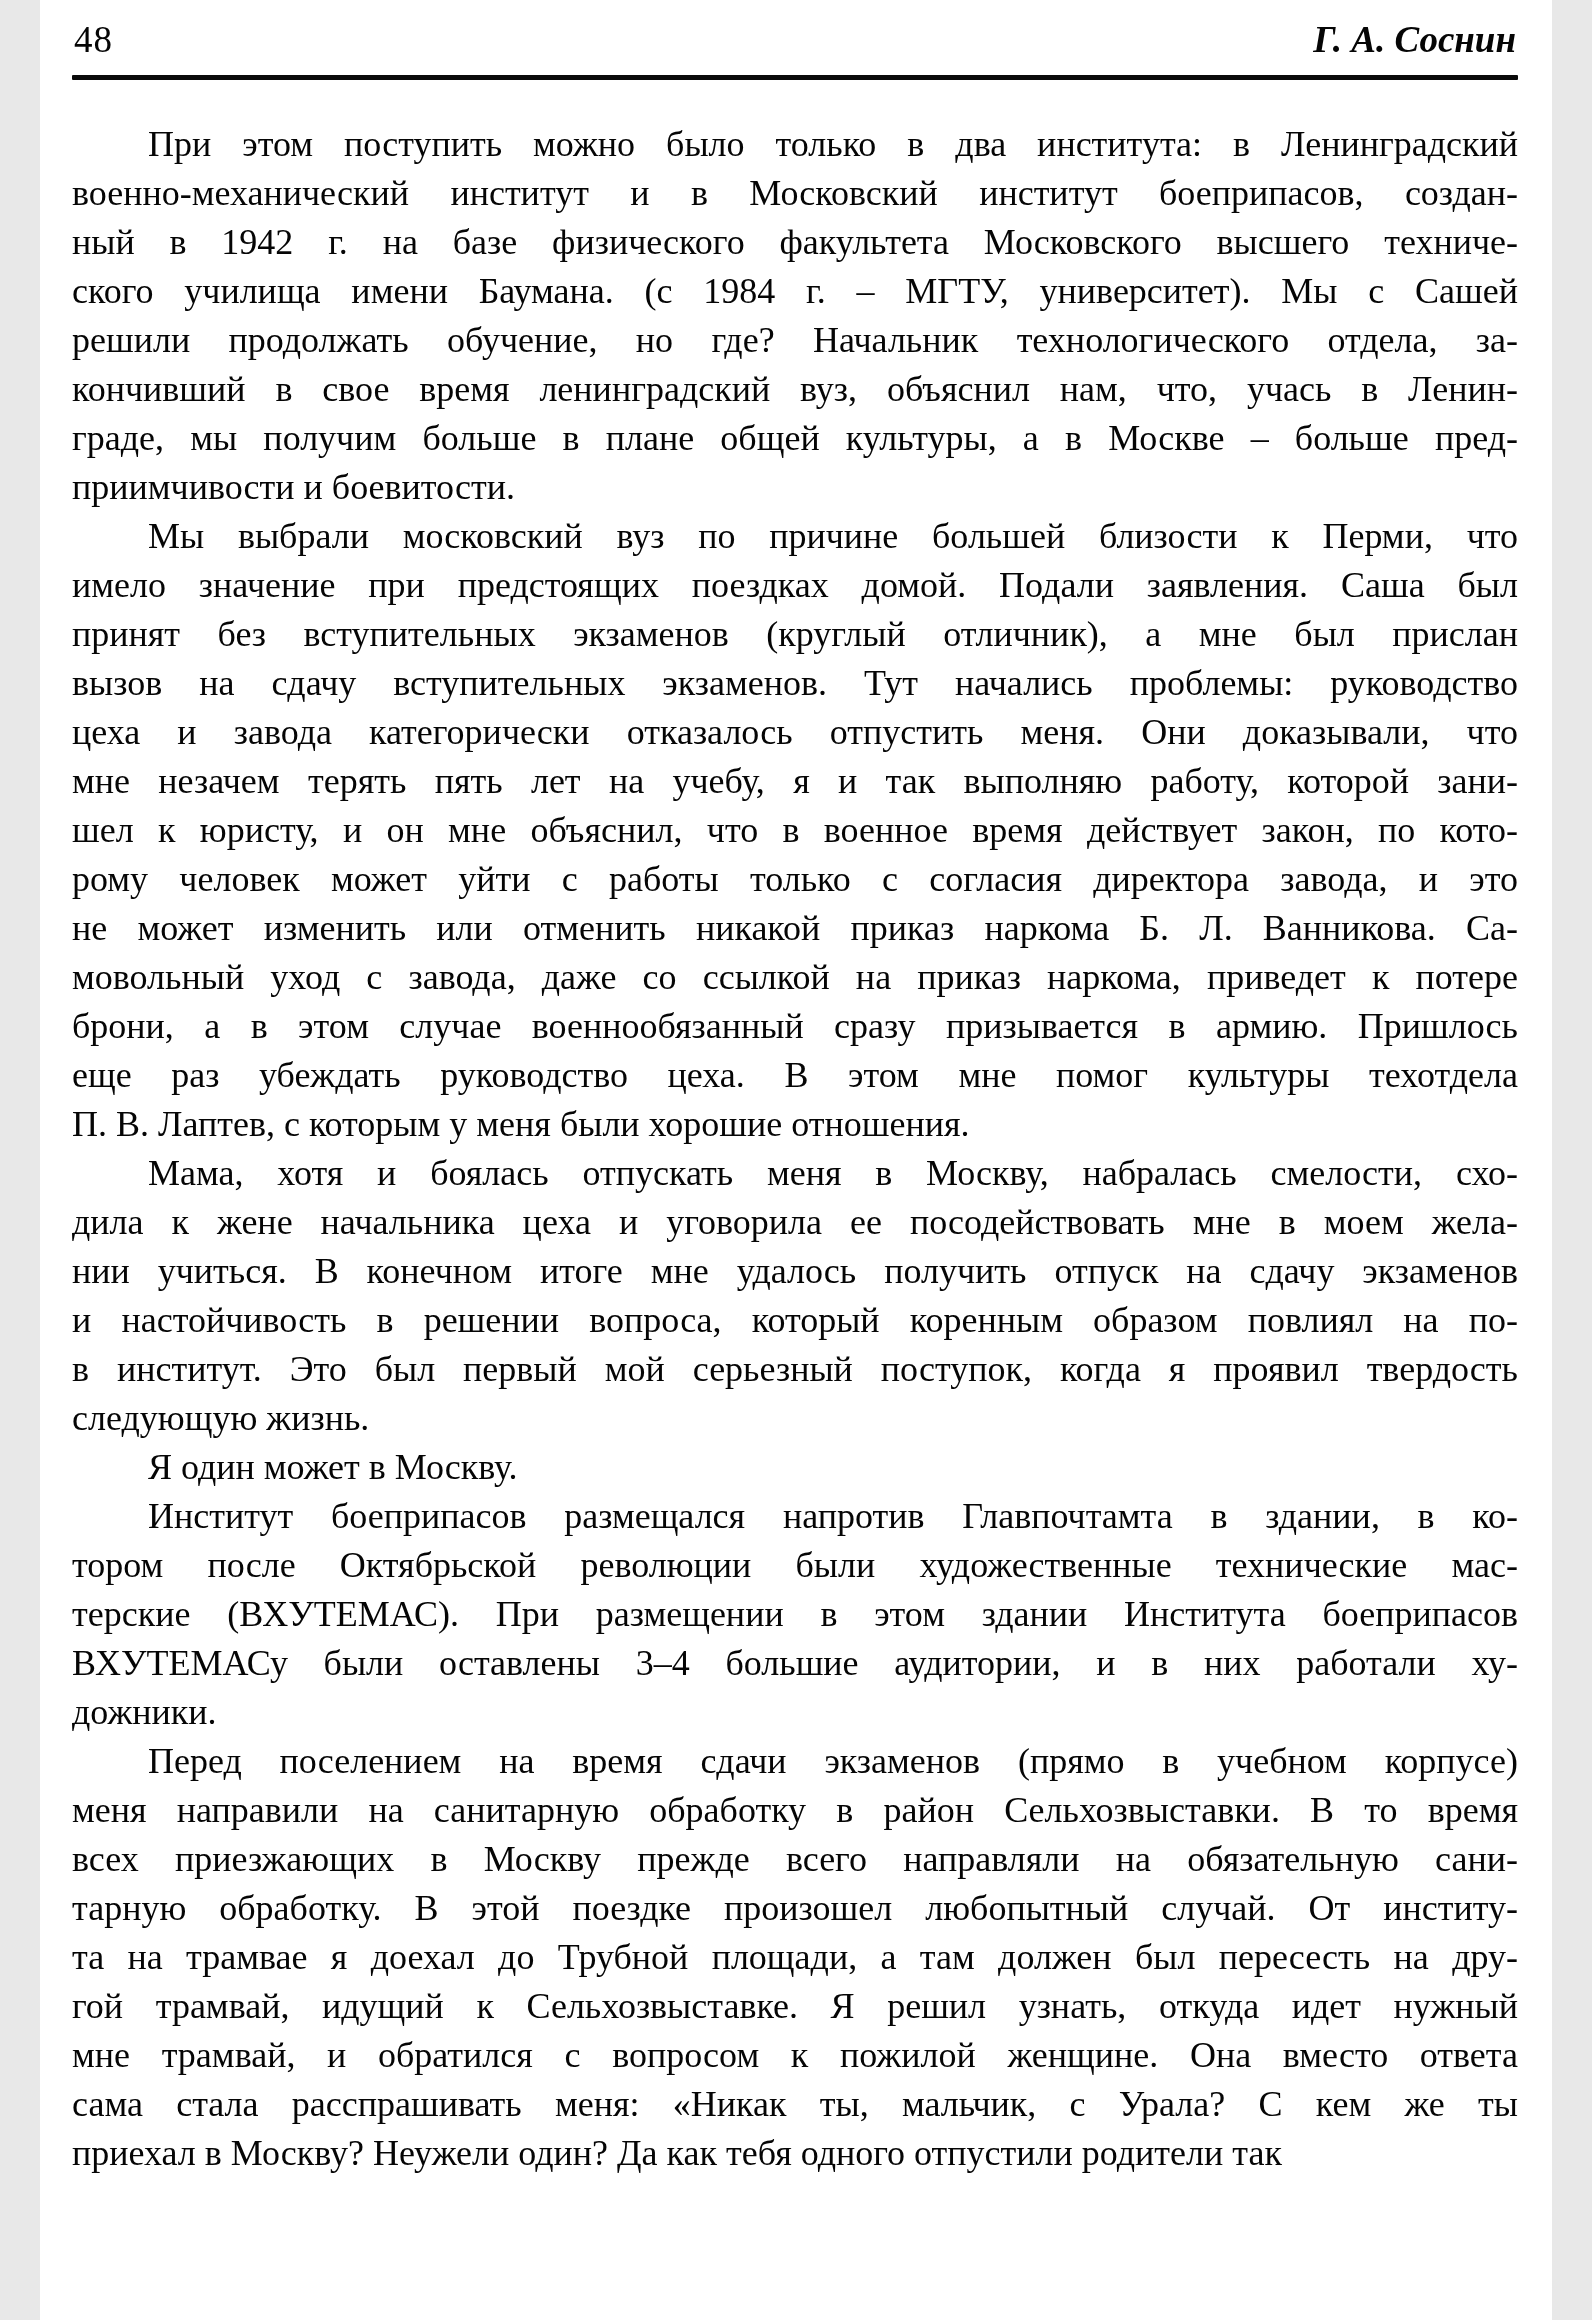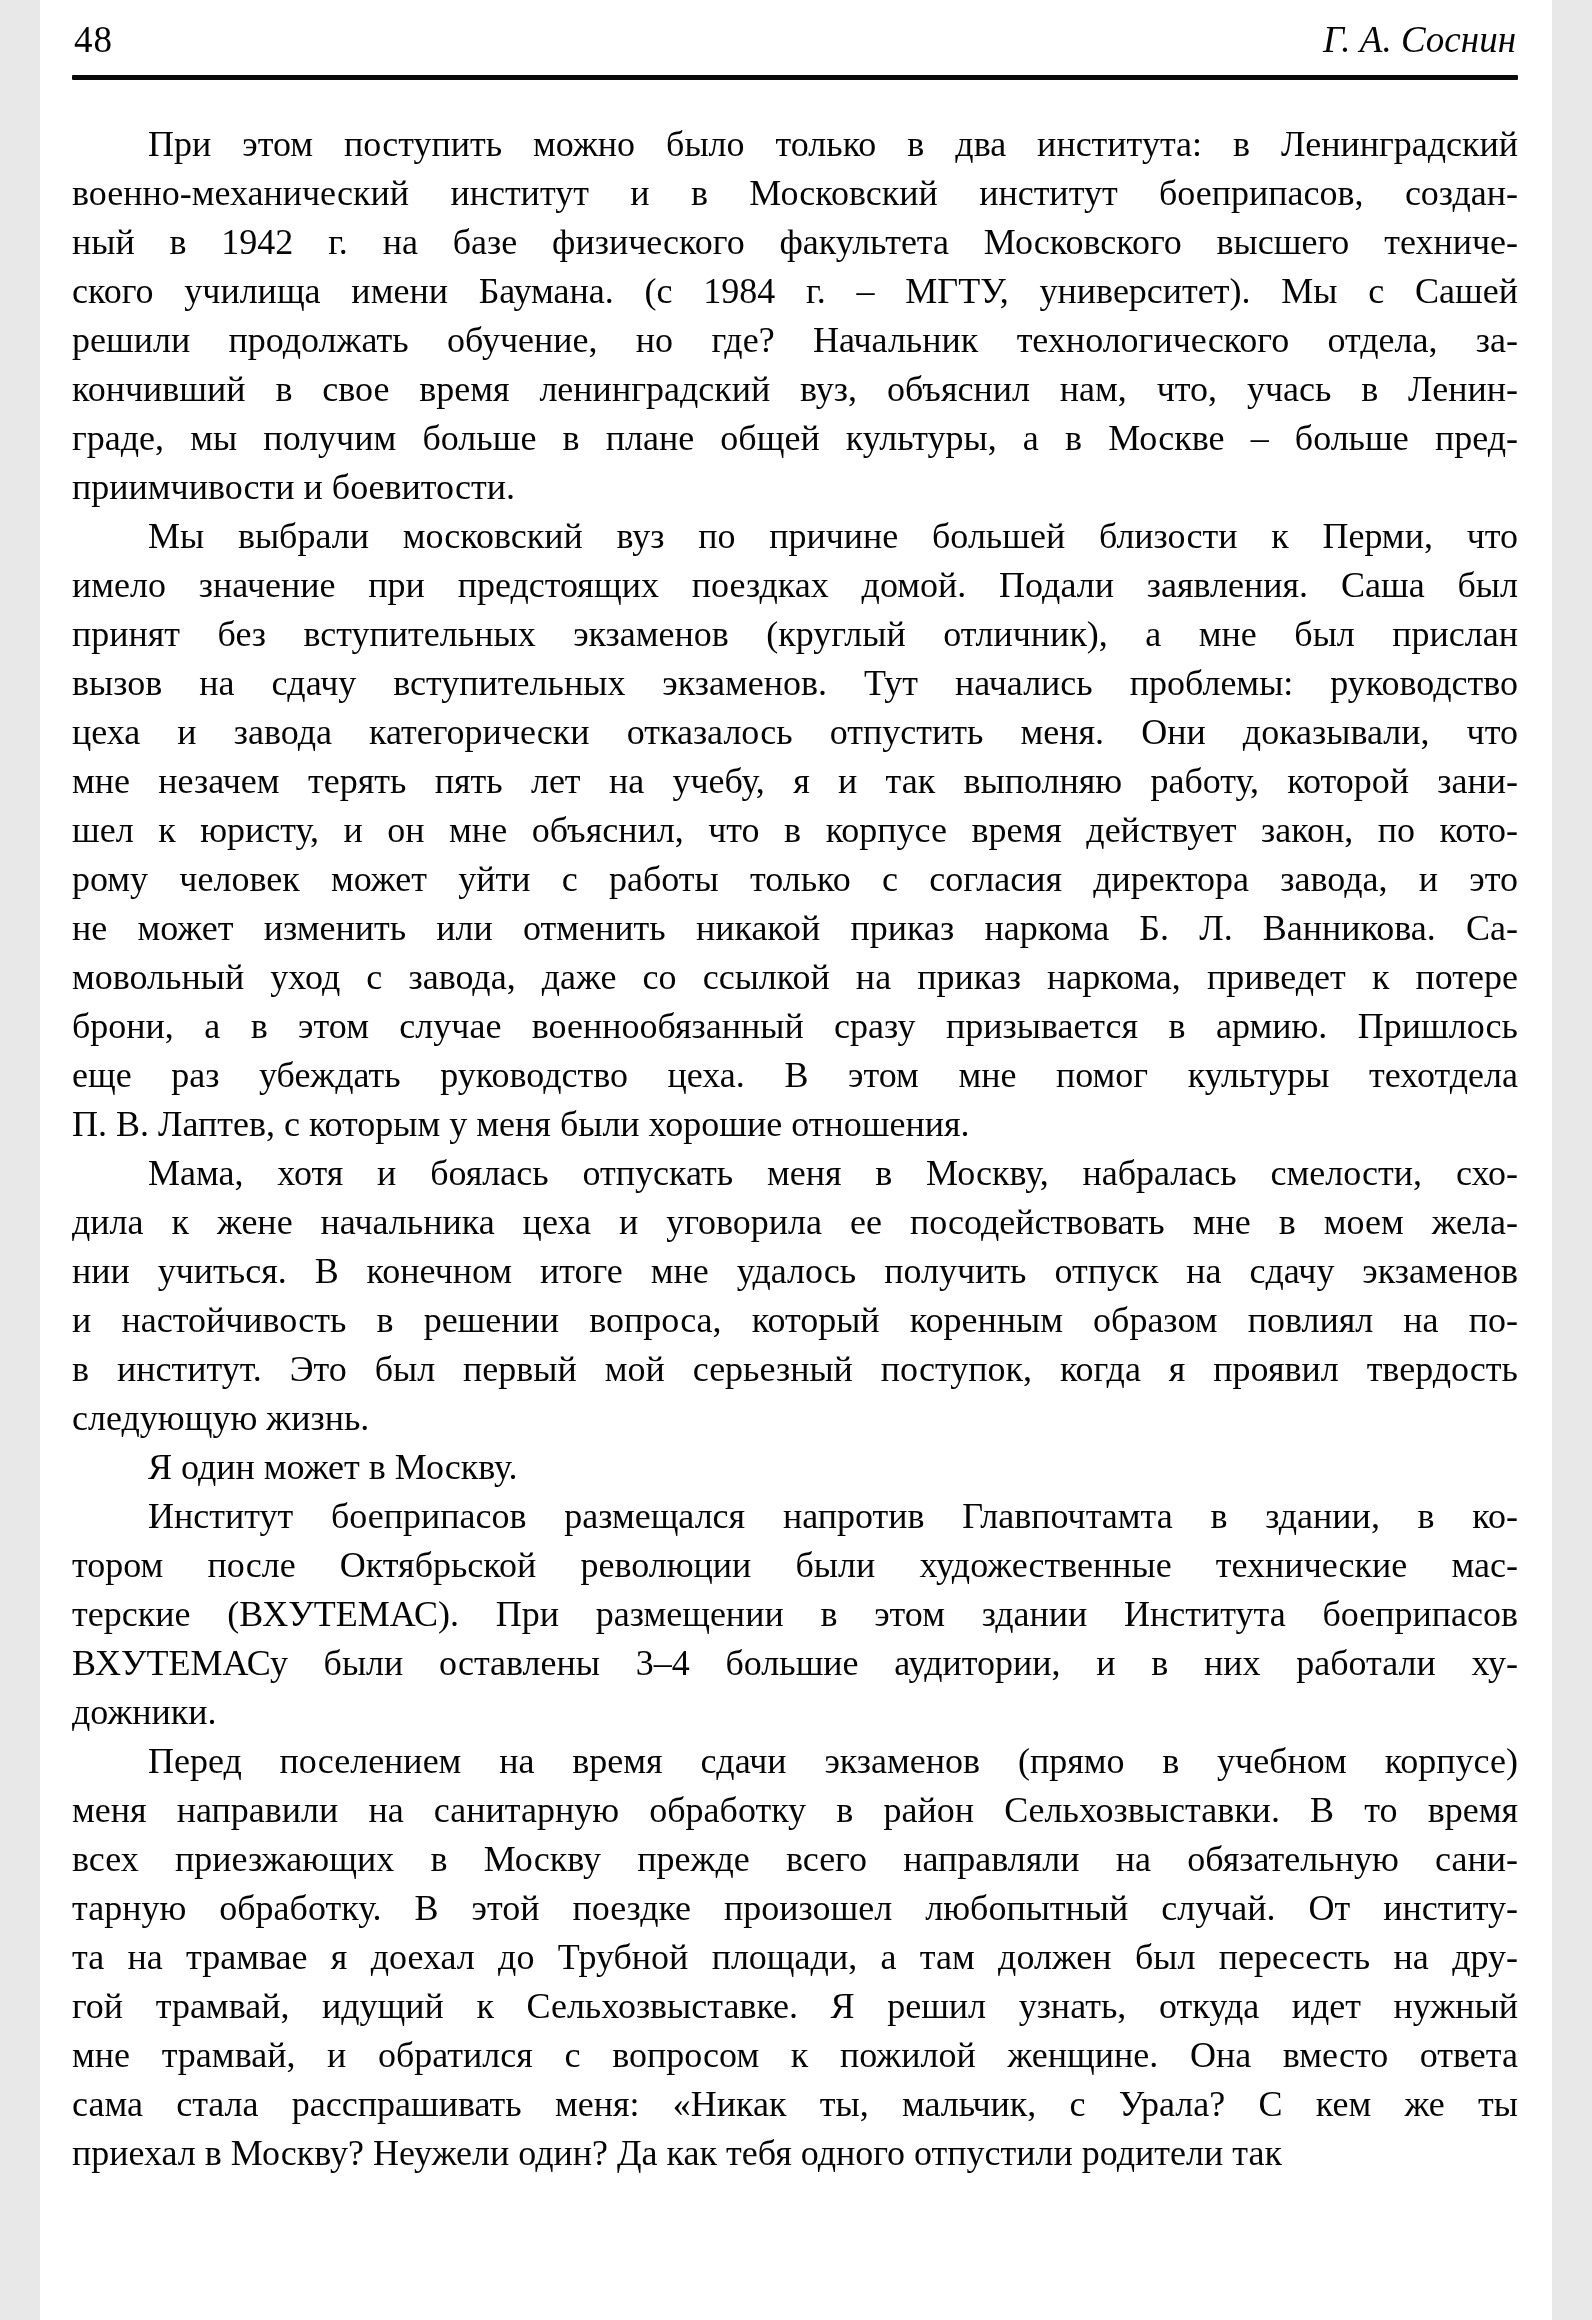--- a/index.html
+++ b/index.html
@@ -17,21 +17,21 @@
   }
   .header {
     display: flex;
     justify-content: space-between;
     align-items: baseline;
     font-size: 37px;
     line-height: 52px;
     padding: 0 2px;
   }
   .page-number { font-style: normal; letter-spacing: 1px; }
-  .running-head { font-style: italic; }
+  .running-head { font-style: italic; font-weight: bold; }
   .header-rule {
     height: 5px;
     background: #0a0a0a;
     margin-top: 9px;
     border-radius: 1px;
   }
   .text-block {
     margin-top: 40px;
     font-size: 36px;
     line-height: 49px;
@@ -67,21 +67,21 @@
         <div class="line">граде, мы получим больше в плане общей культуры, а в Москве – больше пред-</div>
         <div class="line last">приимчивости и боевитости.</div>
       </div>
       <div class="paragraph">
         <div class="line first">Мы выбрали московский вуз по причине большей близости к Перми, что</div>
         <div class="line">имело значение при предстоящих поездках домой. Подали заявления. Саша был</div>
         <div class="line">принят без вступительных экзаменов (круглый отличник), а мне был прислан</div>
         <div class="line">вызов на сдачу вступительных экзаменов. Тут начались проблемы: руководство</div>
         <div class="line">цеха и завода категорически отказалось отпустить меня. Они доказывали, что</div>
         <div class="line">мне незачем терять пять лет на учебу, я и так выполняю работу, которой зани-</div>
-        <div class="line">шел к юристу, и он мне объяснил, что в корпусе время действует закон, по кото-</div>
+        <div class="line">шел к юристу, и он мне объяснил, что в военное время действует закон, по кото-</div>
         <div class="line">рому человек может уйти с работы только с согласия директора завода, и это</div>
         <div class="line">не может изменить или отменить никакой приказ наркома Б. Л. Ванникова. Са-</div>
         <div class="line">мовольный уход с завода, даже со ссылкой на приказ наркома, приведет к потере</div>
         <div class="line">брони, а в этом случае военнообязанный сразу призывается в армию. Пришлось</div>
         <div class="line">еще раз убеждать руководство цеха. В этом мне помог культуры техотдела</div>
         <div class="line last">П. В. Лаптев, с которым у меня были хорошие отношения.</div>
       </div>
       <div class="paragraph">
         <div class="line first">Мама, хотя и боялась отпускать меня в Москву, набралась смелости, схо-</div>
         <div class="line">дила к жене начальника цеха и уговорила ее посодействовать мне в моем жела-</div>

